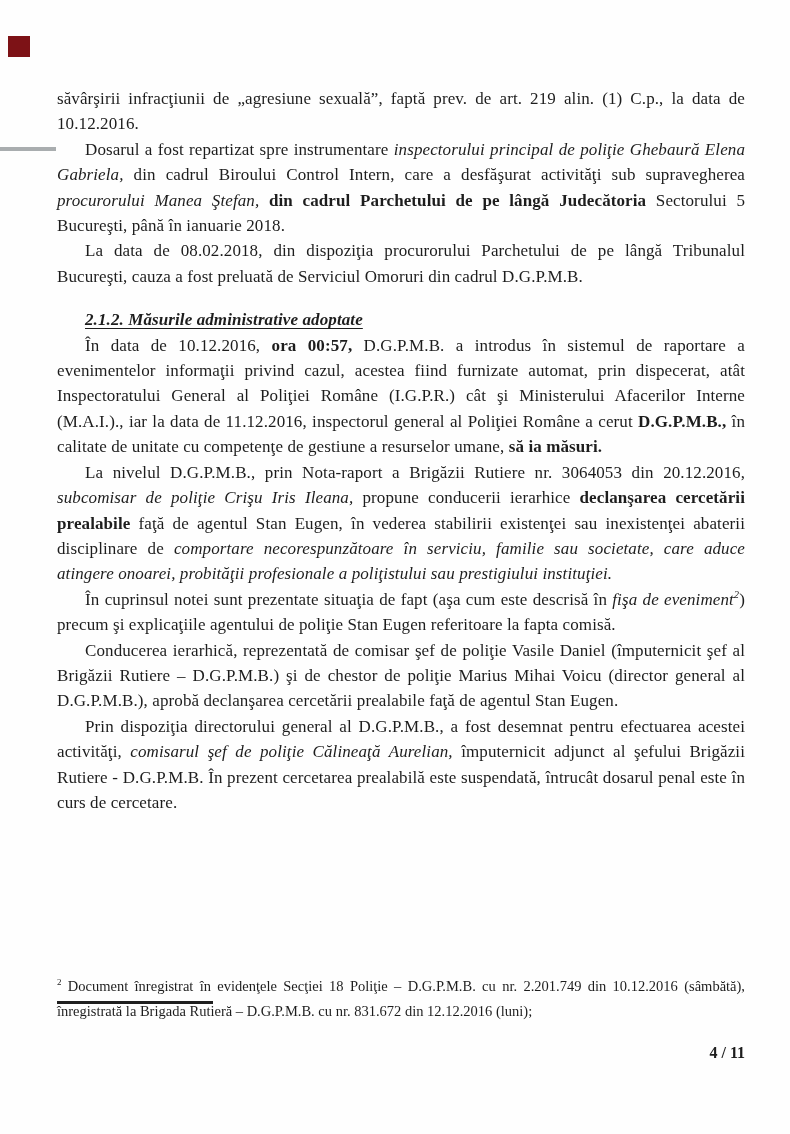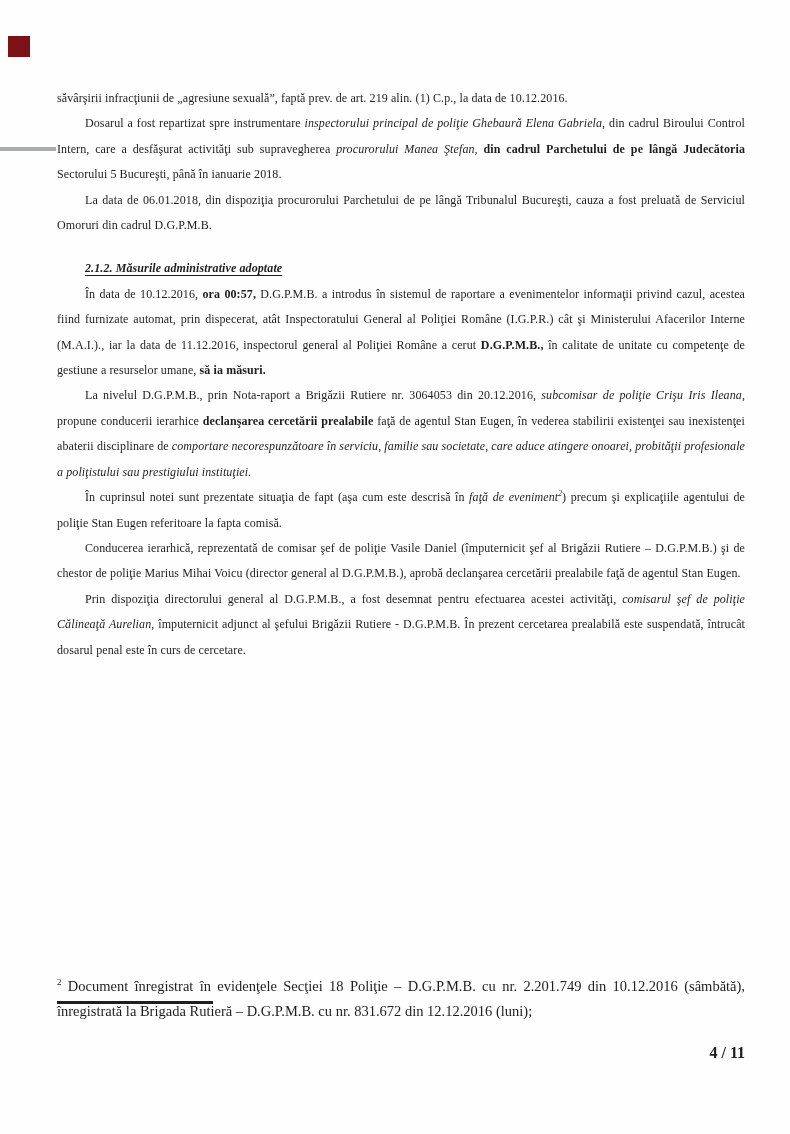--- a/index.html
+++ b/index.html
@@ -18,21 +18,21 @@
   .scan-line{
     position:absolute;left:0;top:147px;width:56px;height:4px;
     background:#a9adaf;
   }
   .content{
     position:absolute;left:57px;right:45px;top:86px;
   }
   p.para{
     margin:0;
     text-align:justify;
-    font-size:12px;
+    font-size:17px;
     line-height:25.4px;
     letter-spacing:0.1px;
   }
   p.para.indent{text-indent:28px;}
   p.para.space-before{margin-top:18px;}
   .b{font-weight:bold;}
   .i{font-style:italic;}
   .u{text-decoration:underline;text-underline-offset:3px;}
   .sup{vertical-align:super;font-size:0.62em;line-height:0;}
   .footnote-sep{
@@ -52,25 +52,25 @@
 </head>
 <body>
 
 <div class="page">
   <div class="redaction" style="background: rgb(125, 18, 22);"></div>
   <div class="scan-line" style="background: rgb(169, 173, 175);"></div>
 
   <div class="content">
       <p class="para"><span>săvârşirii infracţiunii de „agresiune sexuală”, faptă prev. de art. 219 alin. (1) C.p., la data de 10.12.2016.</span></p>
       <p class="para indent"><span>Dosarul a fost repartizat spre instrumentare </span><span class="i">inspectorului principal de poliţie Ghebaură Elena Gabriela,</span><span> din cadrul Biroului Control Intern, care a desfăşurat activităţi sub supravegherea </span><span class="i">procurorului Manea Ştefan,</span><span> </span><span class="b">din cadrul Parchetului de pe lângă Judecătoria</span><span> Sectorului 5 Bucureşti, până în ianuarie 2018.</span></p>
-      <p class="para indent"><span>La data de 06.01.2018, din dispoziţia procurorului Parchetului de pe lângă Tribunalul Bucureşti, cauza a fost preluată de Serviciul Omoruri din cadrul D.G.P.M.B.</span></p>
+      <p class="para indent"><span>La data de 08.02.2018, din dispoziţia procurorului Parchetului de pe lângă Tribunalul Bucureşti, cauza a fost preluată de Serviciul Omoruri din cadrul D.G.P.M.B.</span></p>
       <p class="para indent space-before"><span class="b i u">2.1.2. Măsurile administrative adoptate</span></p>
       <p class="para indent"><span>În data de 10.12.2016, </span><span class="b">ora 00:57,</span><span> D.G.P.M.B. a introdus în sistemul de raportare a evenimentelor informaţii privind cazul, acestea fiind furnizate automat, prin dispecerat, atât Inspectoratului General al Poliţiei Române (I.G.P.R.) cât şi Ministerului Afacerilor Interne (M.A.I.)., iar la data de 11.12.2016, inspectorul general al Poliţiei Române a cerut </span><span class="b">D.G.P.M.B.,</span><span> în calitate de unitate cu competenţe de gestiune a resurselor umane, </span><span class="b">să ia măsuri.</span></p>
       <p class="para indent"><span>La nivelul D.G.P.M.B., prin Nota-raport a Brigăzii Rutiere nr. 3064053 din 20.12.2016, </span><span class="i">subcomisar de poliţie Crişu Iris Ileana,</span><span> propune conducerii ierarhice </span><span class="b">declanşarea cercetării prealabile</span><span> faţă de agentul Stan Eugen, în vederea stabilirii existenţei sau inexistenţei abaterii disciplinare de </span><span class="i">comportare necorespunzătoare în serviciu, familie sau societate, care aduce atingere onoarei, probităţii profesionale a poliţistului sau prestigiului instituţiei.</span></p>
-      <p class="para indent"><span>În cuprinsul notei sunt prezentate situaţia de fapt (aşa cum este descrisă în </span><span class="i">faţă de eveniment</span><span class="i sup">2</span><span>) precum şi explicaţiile agentului de poliţie Stan Eugen referitoare la fapta comisă.</span></p>
+      <p class="para indent"><span>În cuprinsul notei sunt prezentate situaţia de fapt (aşa cum este descrisă în </span><span class="i">fişa de eveniment</span><span class="i sup">2</span><span>) precum şi explicaţiile agentului de poliţie Stan Eugen referitoare la fapta comisă.</span></p>
       <p class="para indent"><span>Conducerea ierarhică, reprezentată de comisar şef de poliţie Vasile Daniel (împuternicit şef al Brigăzii Rutiere – D.G.P.M.B.) şi de chestor de poliţie Marius Mihai Voicu (director general al D.G.P.M.B.), aprobă declanşarea cercetării prealabile faţă de agentul Stan Eugen.</span></p>
       <p class="para indent"><span>Prin dispoziţia directorului general al D.G.P.M.B., a fost desemnat pentru efectuarea acestei activităţi, </span><span class="i">comisarul şef de poliţie Călineaţă Aurelian,</span><span> împuternicit adjunct al şefului Brigăzii Rutiere - D.G.P.M.B. În prezent cercetarea prealabilă este suspendată, întrucât dosarul penal este în curs de cercetare.</span></p>
     </div>
 
   <div class="footnote-sep"></div>
   <p class="footnote"><span class="sup">2</span><span> Document înregistrat în evidenţele Secţiei 18 Poliţie – D.G.P.M.B. cu nr. 2.201.749 din 10.12.2016 (sâmbătă), înregistrată la Brigada Rutieră – D.G.P.M.B. cu nr. 831.672 din 12.12.2016 (luni);</span></p>
 
   <div class="page-number">4 / 11</div>
 </div>
 

